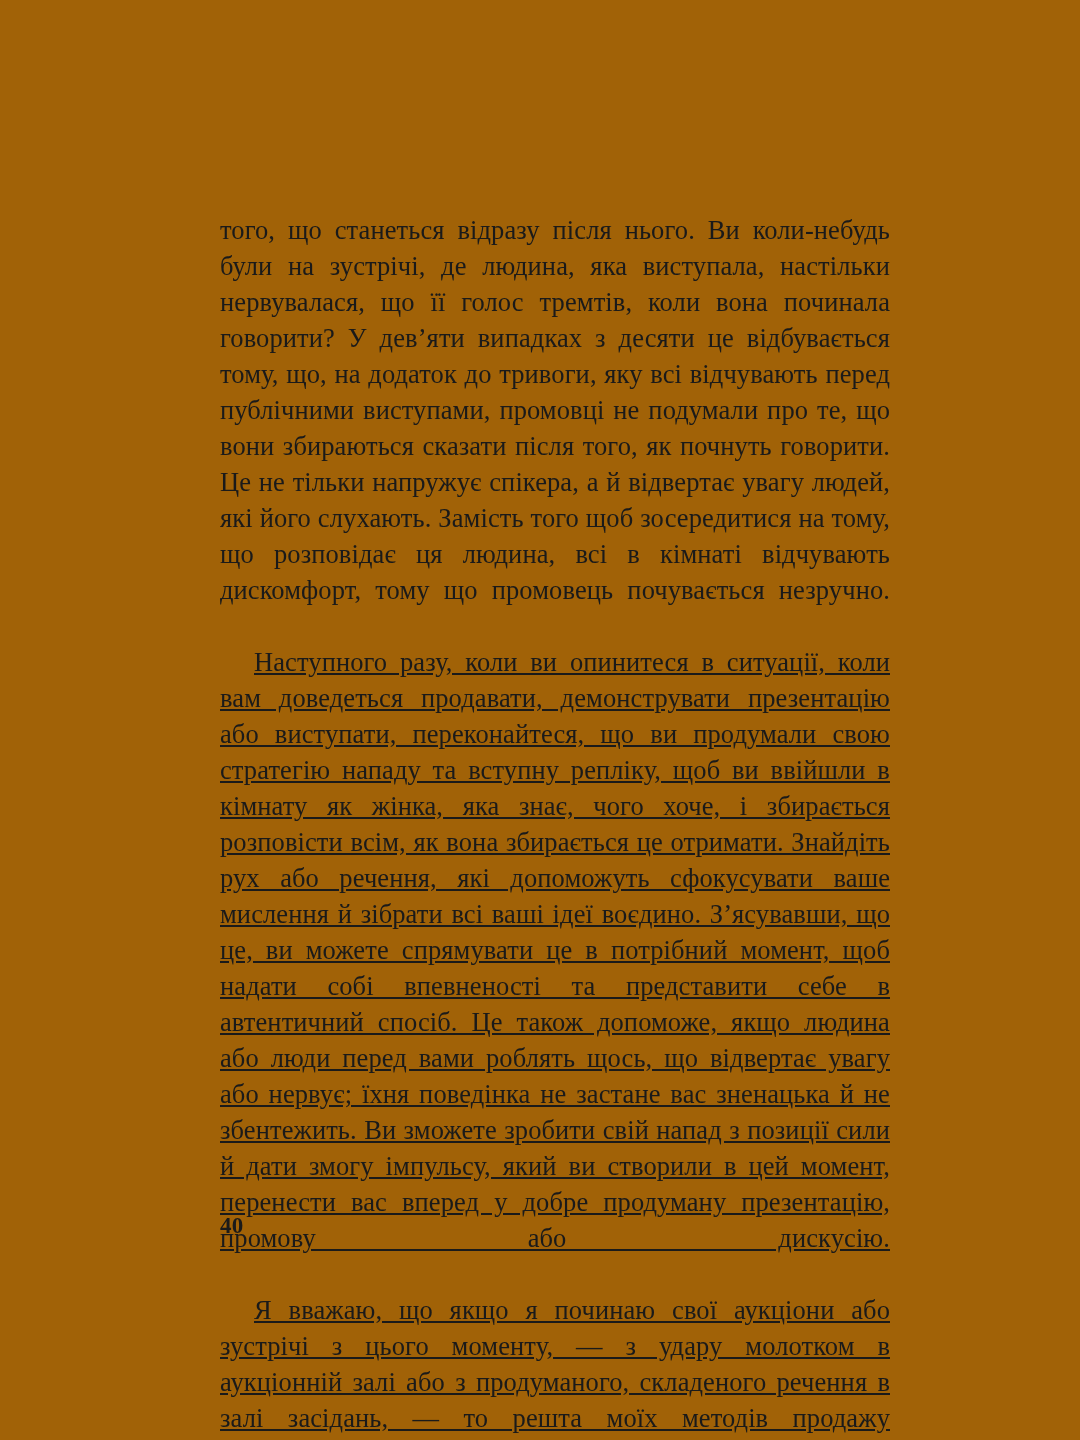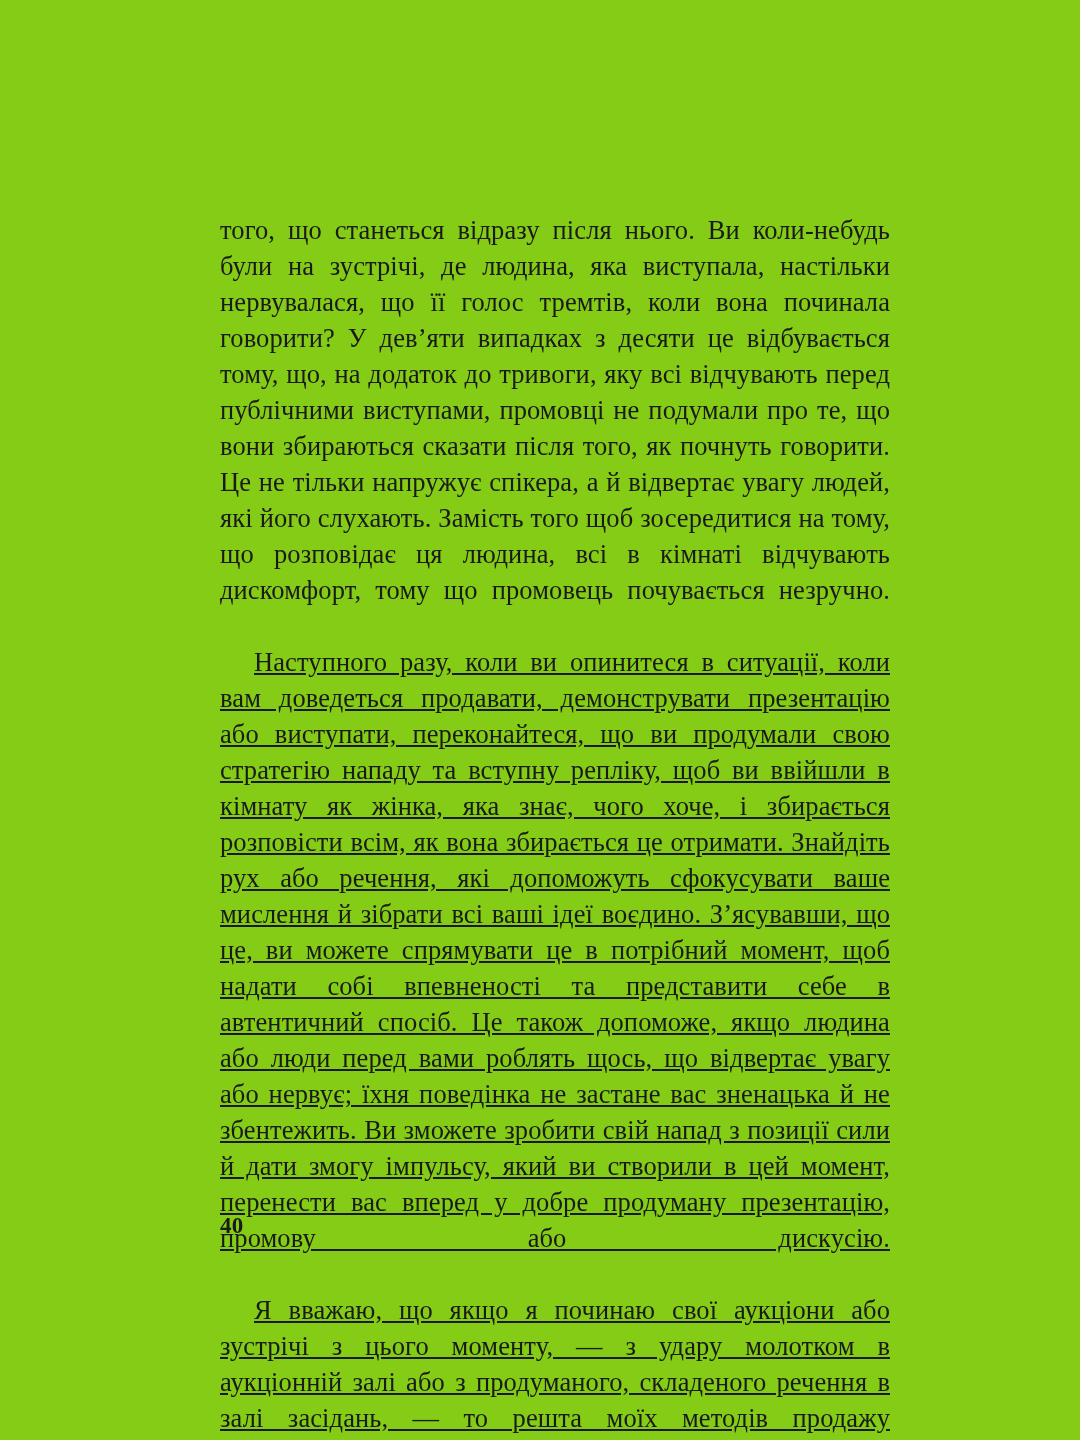--- a/index.html
+++ b/index.html
@@ -13,21 +13,21 @@
     background: #ffffff;
     font-family: "Liberation Serif", "DejaVu Serif", serif;
     color: #1a1a1a;
     overflow: hidden;
   }
 
   .page {
     position: relative;
     width: 1080px;
     height: 1440px;
-    background: #84cc16;
+    background: #a16207;
     box-sizing: border-box;
   }
 
   
   .textblock {
     position: absolute;
     left: 220px;
     top: 212px;
     width: 670px;
   }

